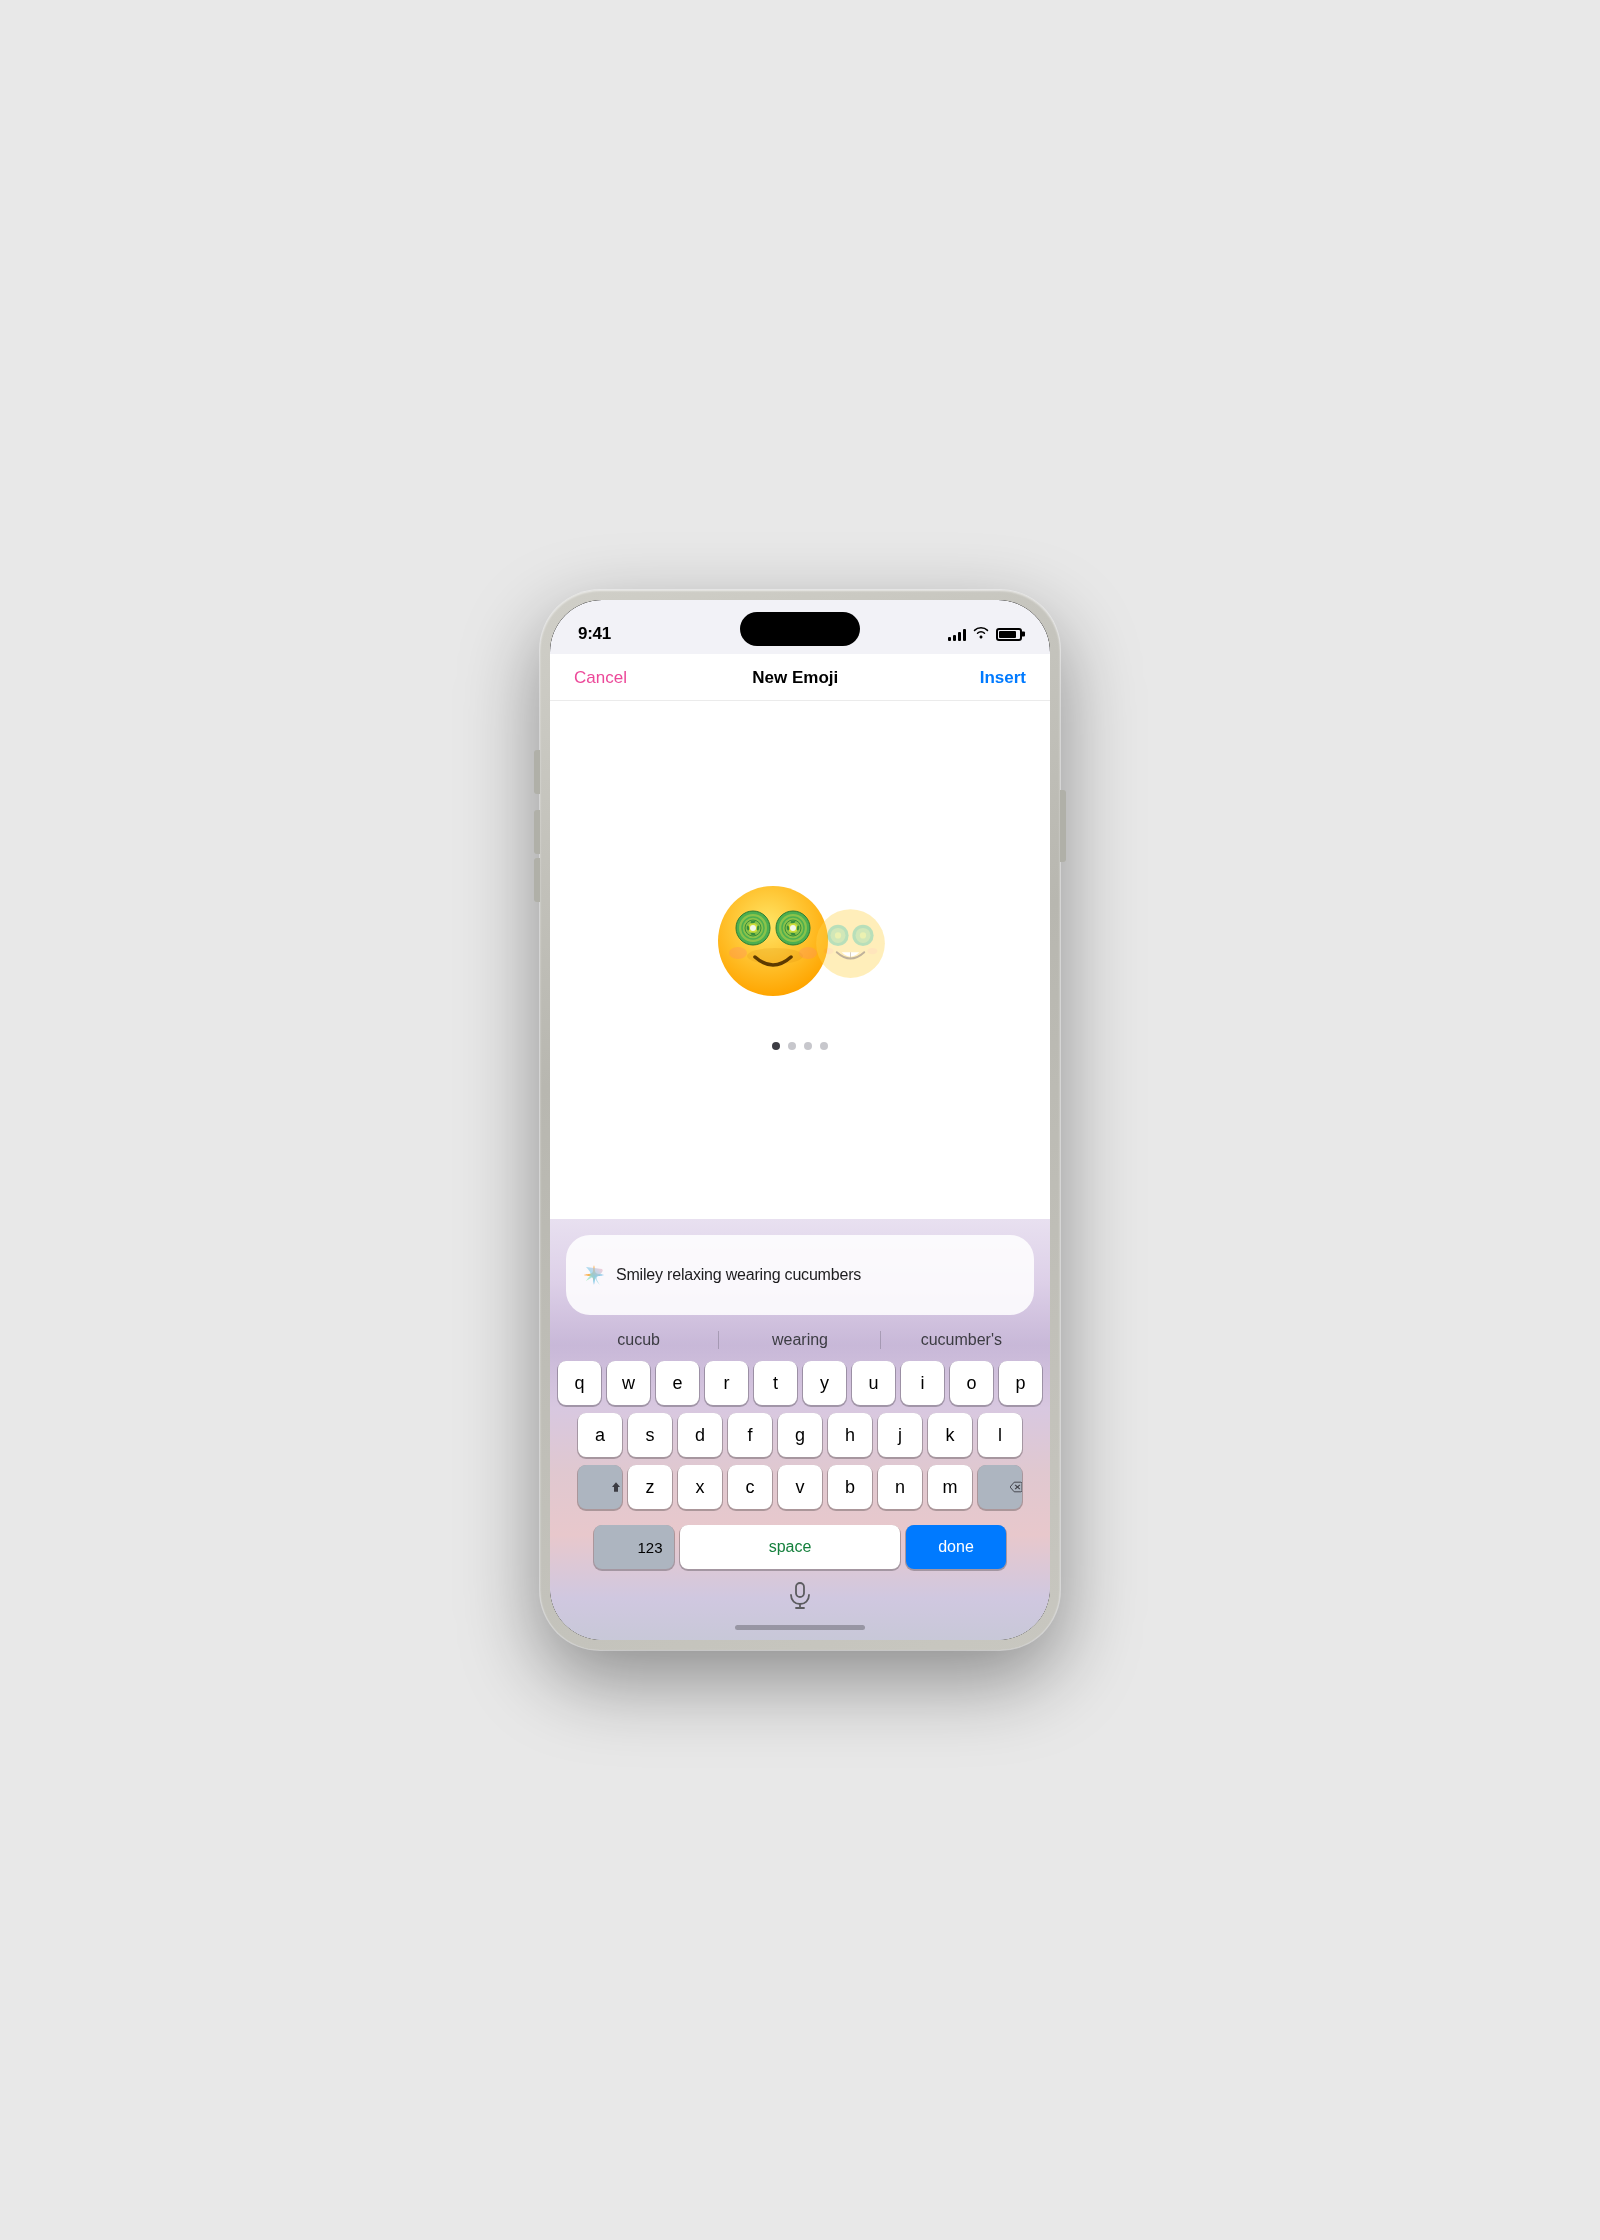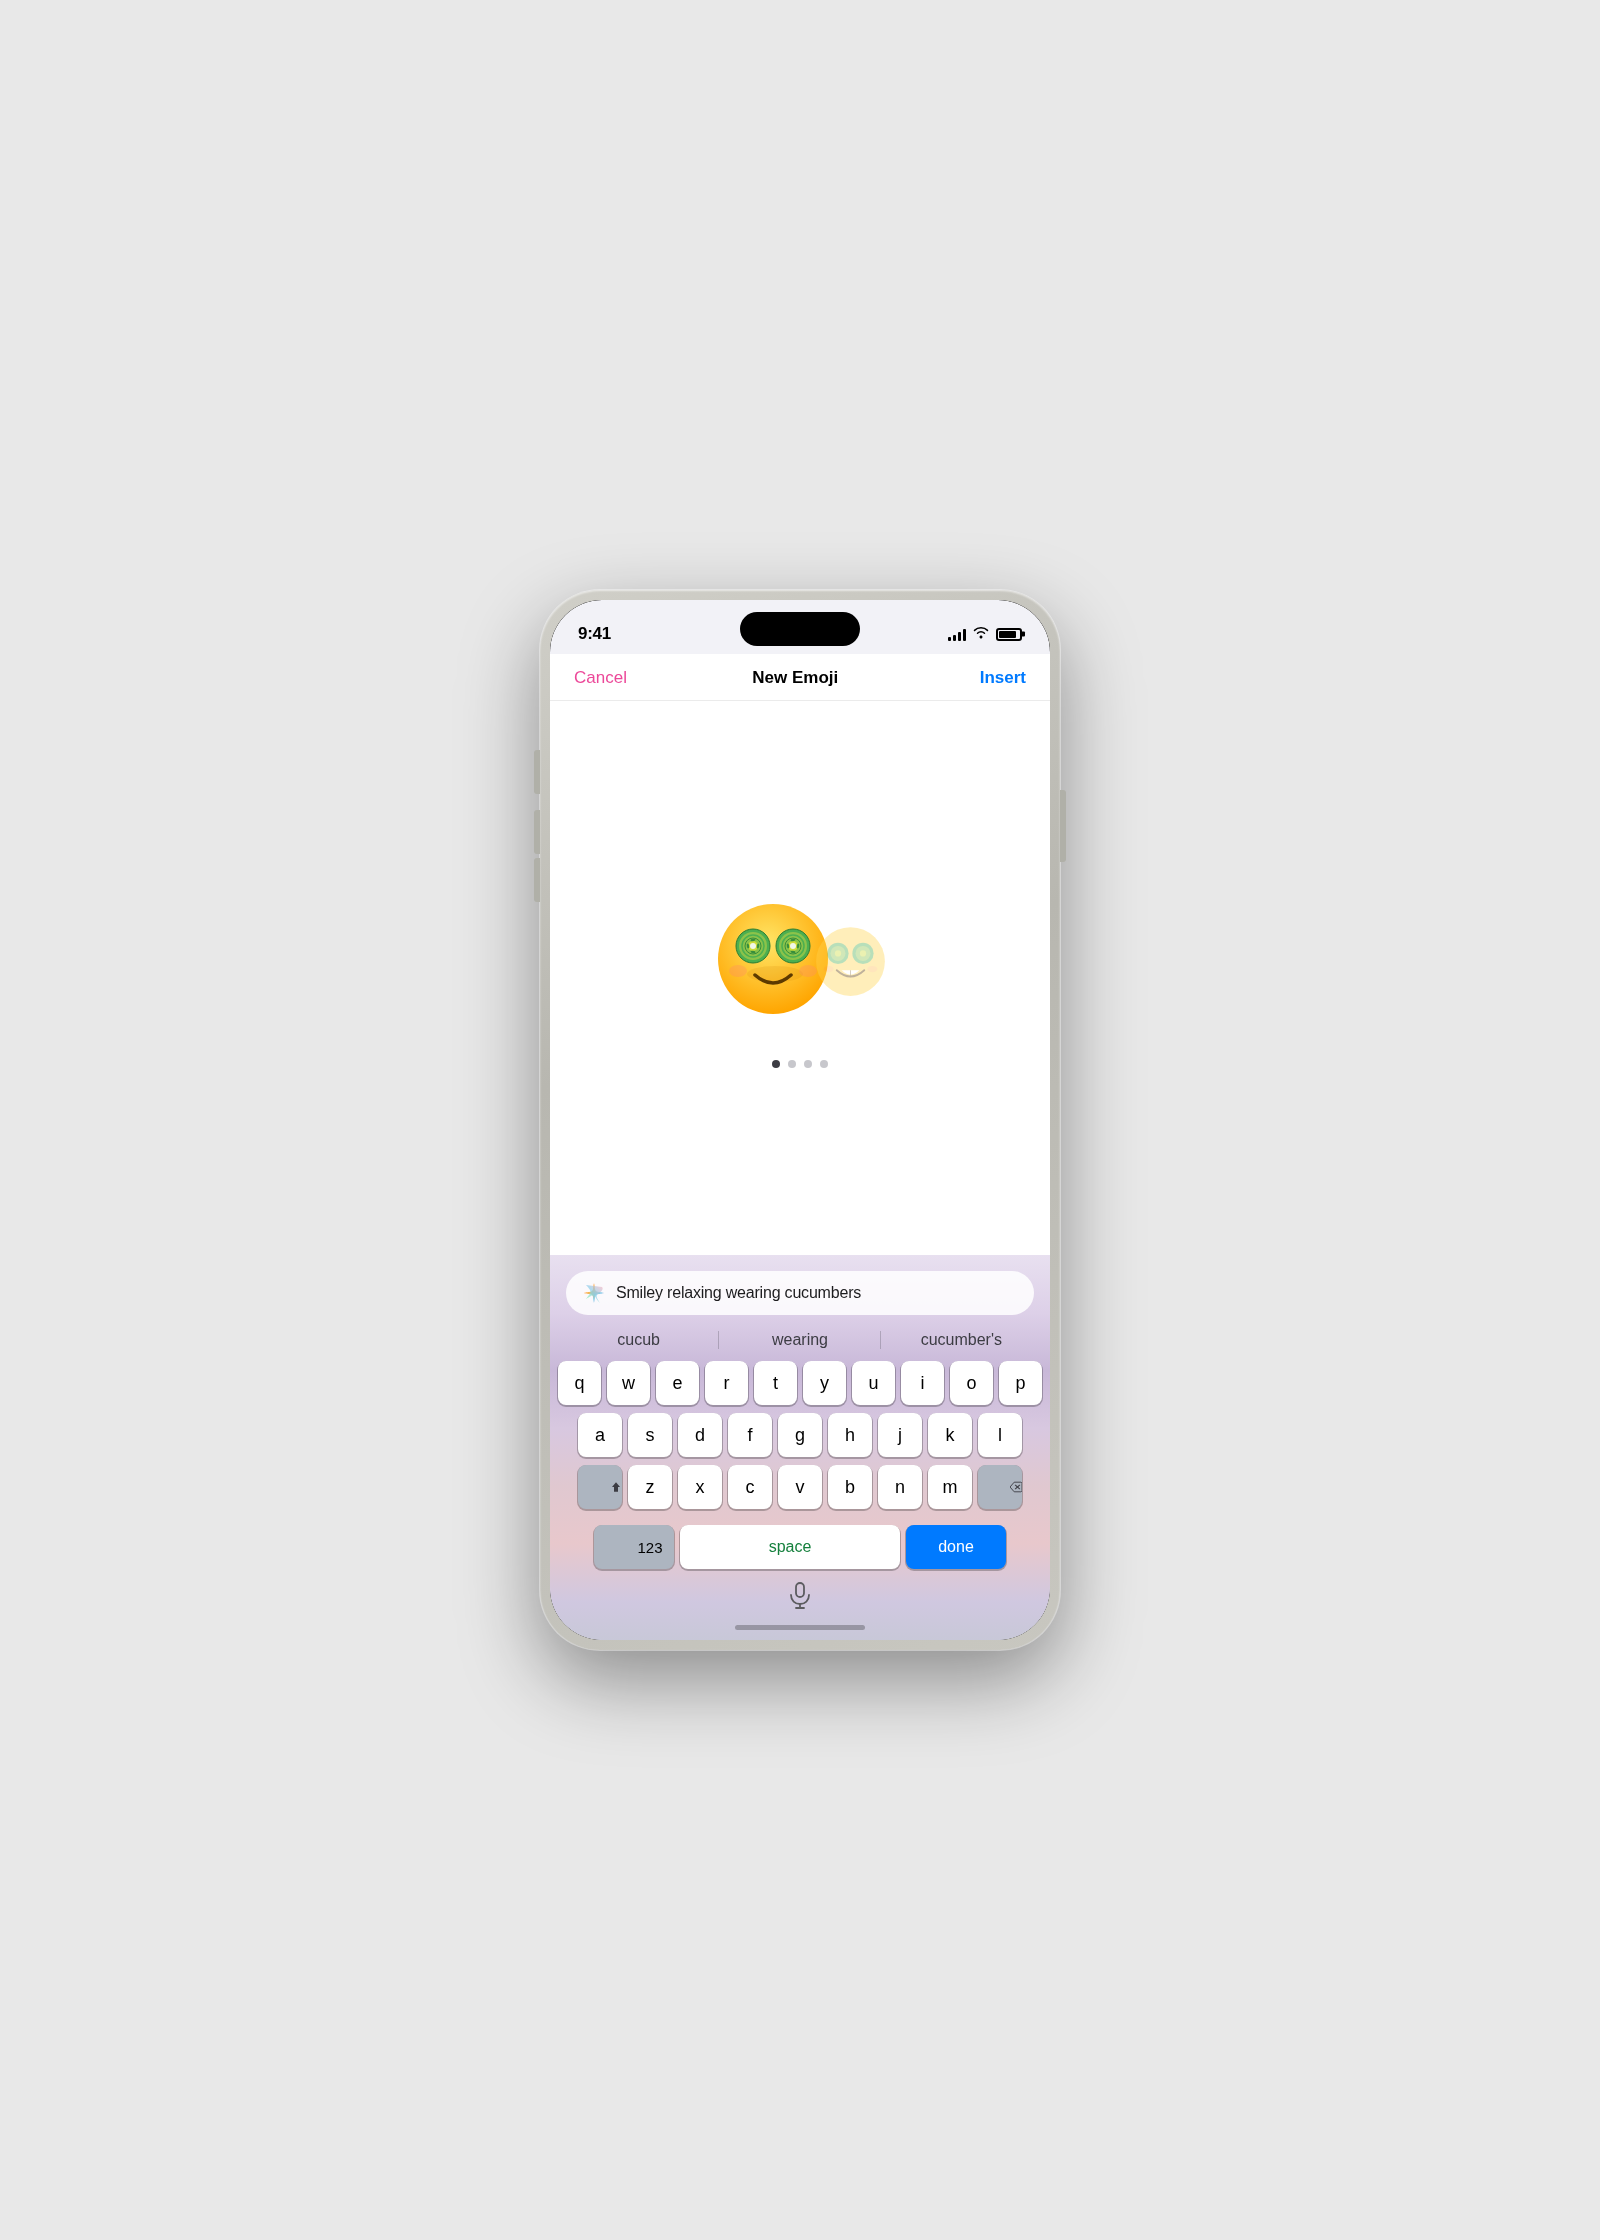--- a/index.html
+++ b/index.html
@@ -248,21 +248,21 @@
     
     .search-container {
       padding: 8px 16px 6px;
     }
 
     .search-input-wrap {
       background: rgba(255,255,255,0.85);
       border-radius: 24px;
       display: flex;
       align-items: center;
-      padding: 10px 16px;
+      padding: 28px 16px;
       gap: 10px;
     }
 
     
     .ai-icon {
       width: 24px;
       height: 24px;
     }
 
     .search-text {

